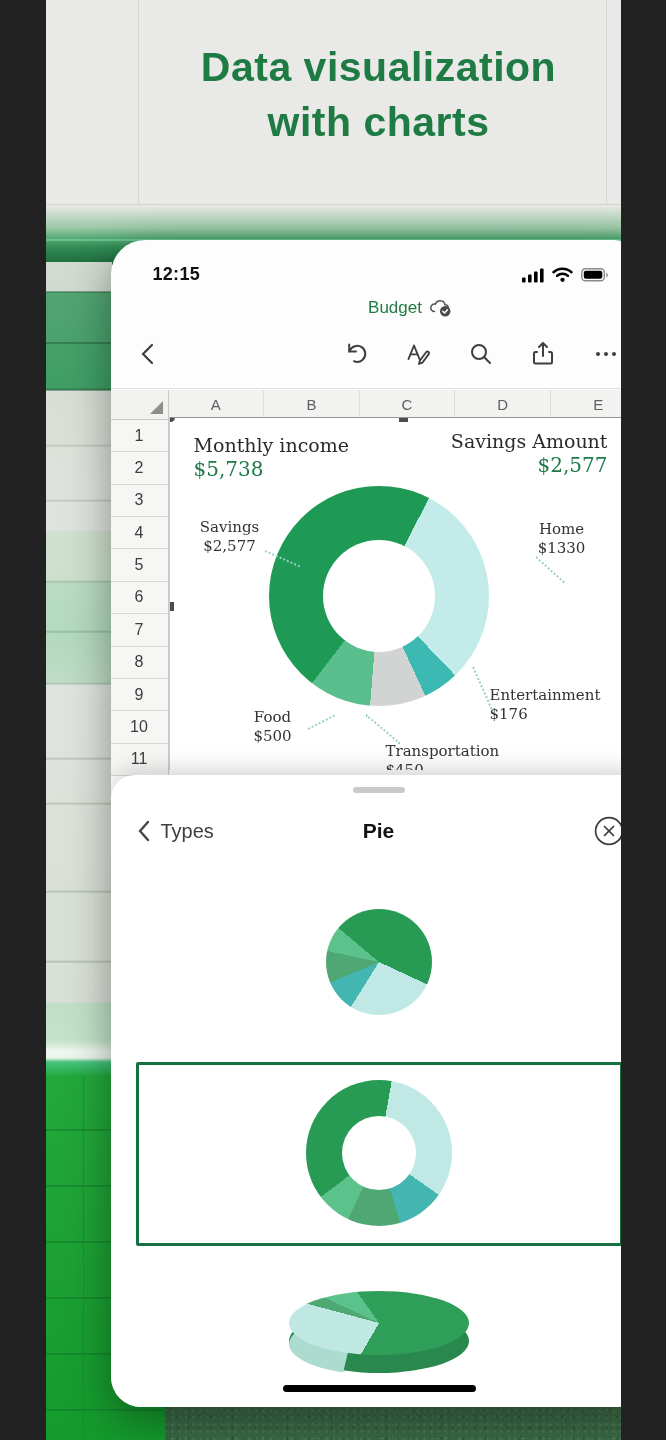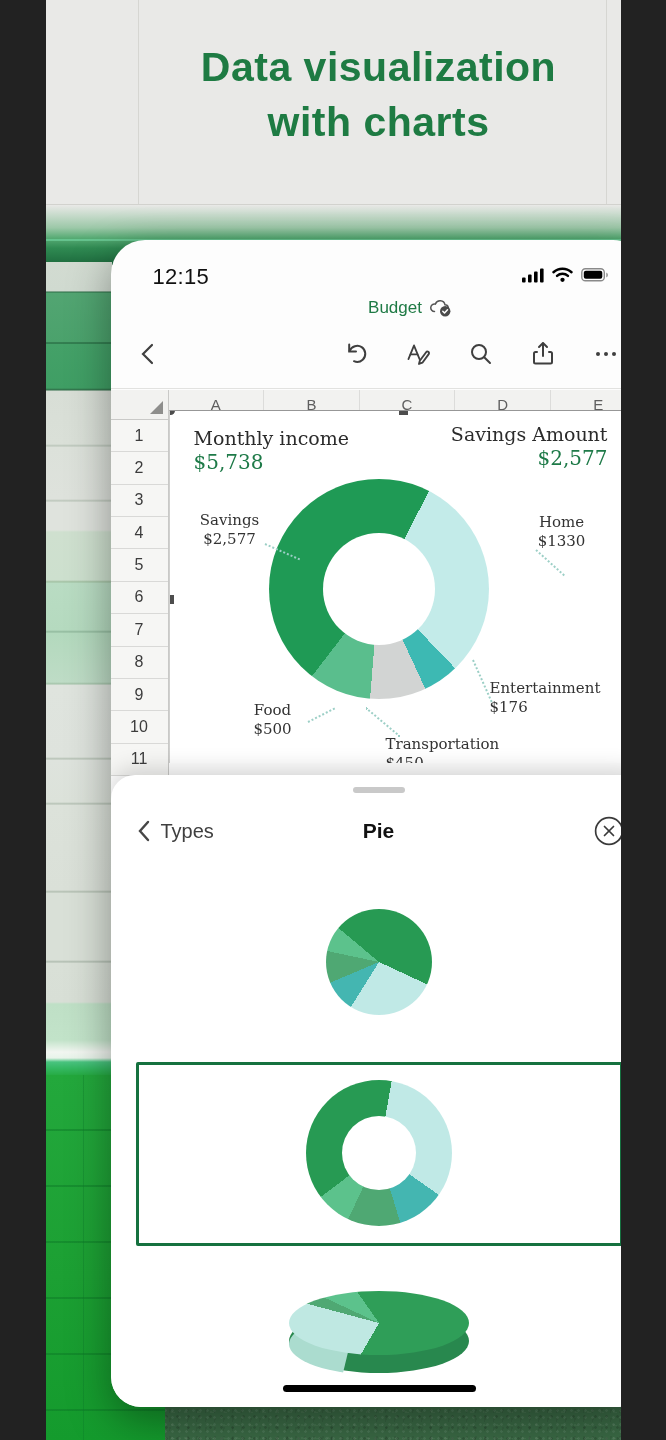--- a/index.html
+++ b/index.html
@@ -58,21 +58,21 @@
   .felt-bottom{left:60px;top:1400px;width:606px;height:40px;}
   .bg-greenblock{left:0;top:1075px;width:119px;height:365px;
       background:
         linear-gradient(90deg,transparent 0 37px,rgba(10,120,40,.35) 37px 38px,transparent 38px 100%),
         repeating-linear-gradient(180deg,transparent 0 54px,rgba(8,110,35,.38) 54px 56px),
         linear-gradient(180deg,#23a83c 0%,#1ca033 55%,#149b2d 100%);}
 
   
   .phone{left:65px;top:240px;width:536px;height:1167px;background:#fdfdfd;
          border-radius:34px 34px 30px 30px;box-shadow:0 14px 44px rgba(0,0,0,.38);overflow:hidden;}
-  .time{left:42px;top:24px;font-size:22px;font-weight:normal;color:#111;letter-spacing:.3px;}
+  .time{left:42px;top:24px;font-size:18px;font-weight:bold;color:#111;letter-spacing:.3px;}
   .statusicons{right:38px;top:27px;display:flex;align-items:center;gap:7px;}
   .doc-title-row{left:0;top:58px;width:536px;display:flex;justify-content:center;align-items:center;gap:6px;padding-left:32px;}
   .doc-title{font-size:17px;color:#1f7a45;}
   .tb-icon{width:28px;height:28px;top:100px;}
   .divider{left:0;top:148px;width:536px;height:1px;background:#e2e2e0;}
 
   
   .colheaders{left:0;top:150px;width:536px;height:30px;background:#f2f2f0;display:flex;
       border-bottom:1px solid #c9c9c7;box-sizing:border-box;}
   .corner{width:58px;position:relative;border-right:1px solid #c9c9c7;box-sizing:border-box;}
@@ -83,21 +83,21 @@
   .rowheaders{left:0;top:180px;width:58px;height:356px;background:#f6f6f4;
       border-right:1px solid #c9c9c7;box-sizing:border-box;display:flex;flex-direction:column;}
   .rowcell{flex:1;display:flex;align-items:center;justify-content:center;
       font-size:16px;color:#3c3c3c;border-bottom:1px solid #d9d9d7;box-sizing:border-box;}
   .gridlines{left:58px;top:180px;width:478px;height:356px;
       background-image:linear-gradient(180deg,transparent 0 calc(100% - 1px),#d9d9d7 0);
       background-size:100% 32.36px;}
   .grid-vline{left:529px;top:180px;width:1px;height:356px;background:#d9d9d7;}
 
   
-  .chartobj{left:58px;top:170px;width:472px;height:353px;background:#fff;
+  .chartobj{left:58px;top:177px;width:472px;height:353px;background:#fff;
       border-top:1px solid #979797;border-left:1px solid #d0d0ce;border-right:1px solid #bdbdbb;
       box-sizing:border-box;overflow:hidden;}
   .handle-dot{width:9px;height:9px;border-radius:50%;background:#4d4d4d;}
   .handle-sq{width:9px;height:9px;background:#4d4d4d;}
   .serif{font-family:"DejaVu Serif","Liberation Serif",serif;}
   .ch-head{font-size:19px;color:#2b2b2b;}
   .ch-amt{font-size:20px;color:#1e7a48;}
   .donut{left:99px;top:68px;width:220px;height:220px;border-radius:50%;}
   .donut-hole{left:153px;top:122px;width:112px;height:112px;border-radius:50%;background:#fff;}
   .callout{font-size:15px;line-height:19px;color:#333;}

